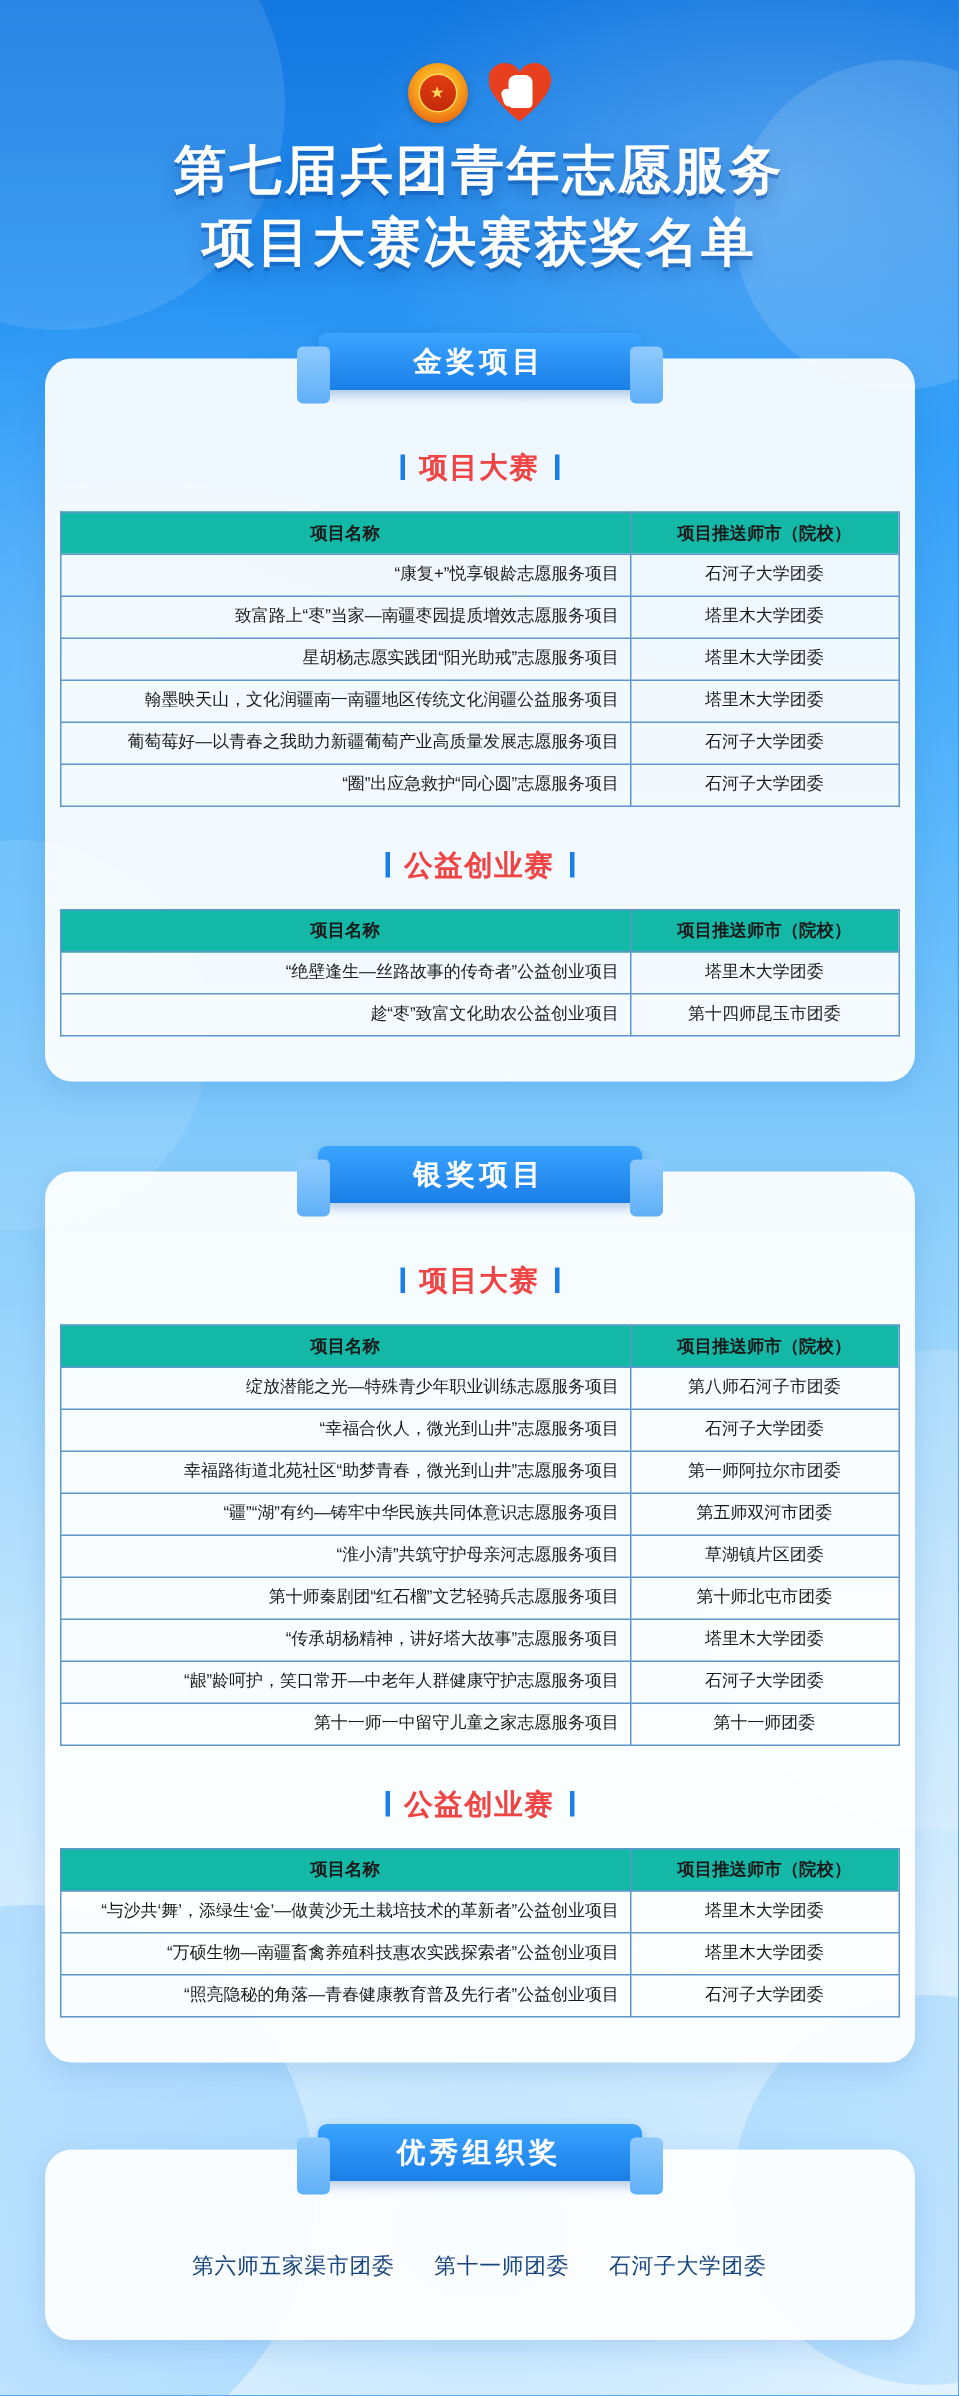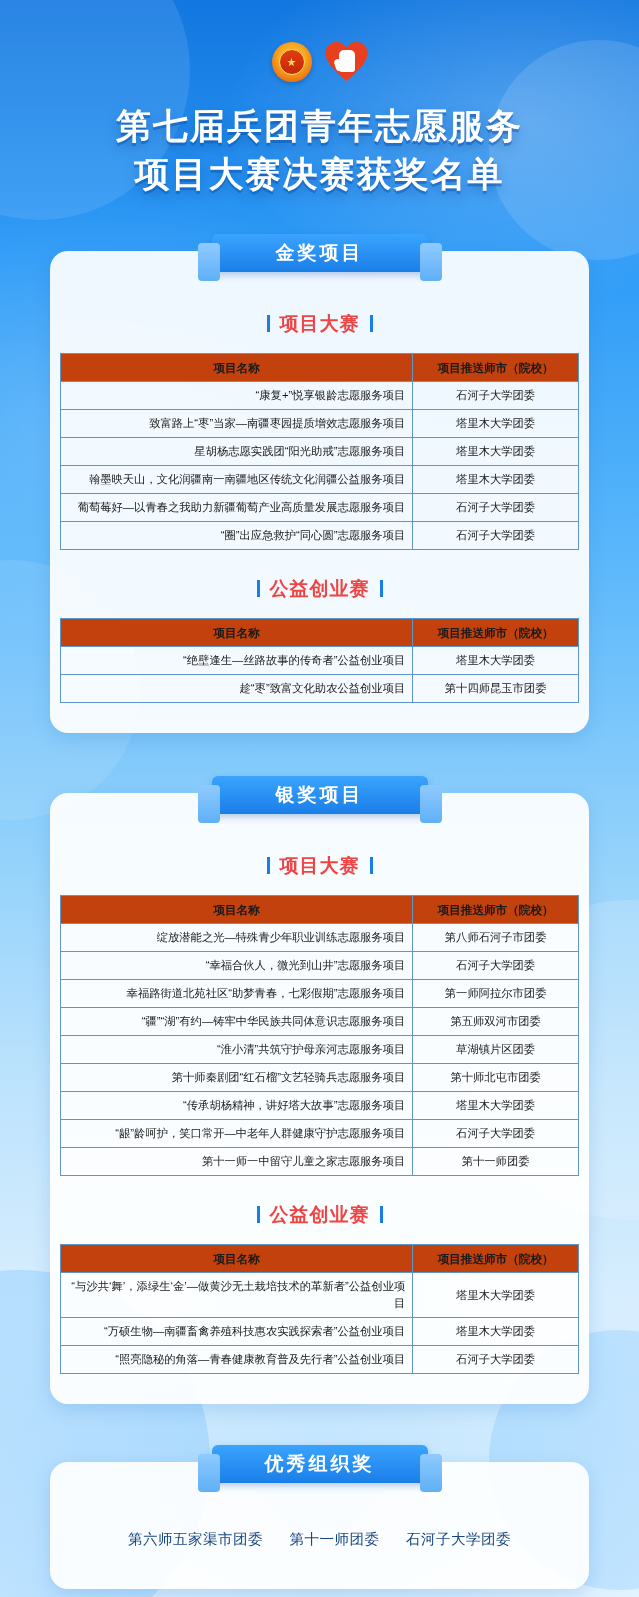--- a/index.html
+++ b/index.html
@@ -61,36 +61,36 @@
     background:#ffffff;
     border-radius:5px 5px 3px 3px;
   }
   .emblem-heart .hand:after{
     content:""; position:absolute; left:-4px; top:9px; width:7px;height:12px;
     background:#ffffff; border-radius:4px; transform:rotate(-18deg);
   }
 
   .title {
     position:relative;
-    margin-top:20px;
+    margin-top:8px;
     text-align:center;
     color:#ffffff;
     font-weight:bold;
     font-size:35px;
     letter-spacing:2px;
     line-height:1.38;
     text-shadow: 0 3px 0 rgba(10,80,170,0.45), 0 6px 12px rgba(5,60,140,0.35);
   }
   .title .line { display:block; }
 
   
   .card {
     position:relative;
     margin: 0 auto;
-    width: 539px;
+    width: 580px;
     background: rgba(255,255,255,0.92);
     border-radius: 18px;
     box-shadow: 0 6px 18px rgba(40,110,190,0.18);
     padding: 34px 10px 30px;
   }
   .card.gold { margin-top: 52px; }
   .card.silver { margin-top: 60px; }
   .card.org { margin-top: 58px; padding-bottom:40px; }
 
   .ribbon {
@@ -132,21 +132,21 @@
     table-layout: fixed;
   }
   table.tbl th, table.tbl td {
     border: 1px solid #5f96c9;
     padding: 5px 7px;
     line-height:1.5;
   }
   table.tbl th {
     text-align:center;
     font-weight:bold;
-    background: #c2410c;
+    background: #14b8a6;
     font-size:11.6px;
   }
   table.tbl td.name { text-align:right; }
   table.tbl td.unit { text-align:center; white-space:nowrap; }
   col.c-name { width: 68%; }
   col.c-unit { width: 32%; }
 
   .org-list {
     margin-top: 34px;
     text-align:center;
@@ -276,21 +276,21 @@
       <tbody>
         <tr>
             <td class="name">绽放潜能之光—特殊青少年职业训练志愿服务项目</td>
             <td class="unit">第八师石河子市团委</td>
           </tr>
         <tr>
             <td class="name">“幸福合伙人，微光到山井”志愿服务项目</td>
             <td class="unit">石河子大学团委</td>
           </tr>
         <tr>
-            <td class="name">幸福路街道北苑社区“助梦青春，七彩假期”志愿服务项目</td>
+            <td class="name">幸福路街道北苑社区“助梦青春，微光到山井”志愿服务项目</td>
             <td class="unit">第一师阿拉尔市团委</td>
           </tr>
         <tr>
             <td class="name">“疆”“湖”有约—铸牢中华民族共同体意识志愿服务项目</td>
             <td class="unit">第五师双河市团委</td>
           </tr>
         <tr>
             <td class="name">“淮小清”共筑守护母亲河志愿服务项目</td>
             <td class="unit">草湖镇片区团委</td>
           </tr>

